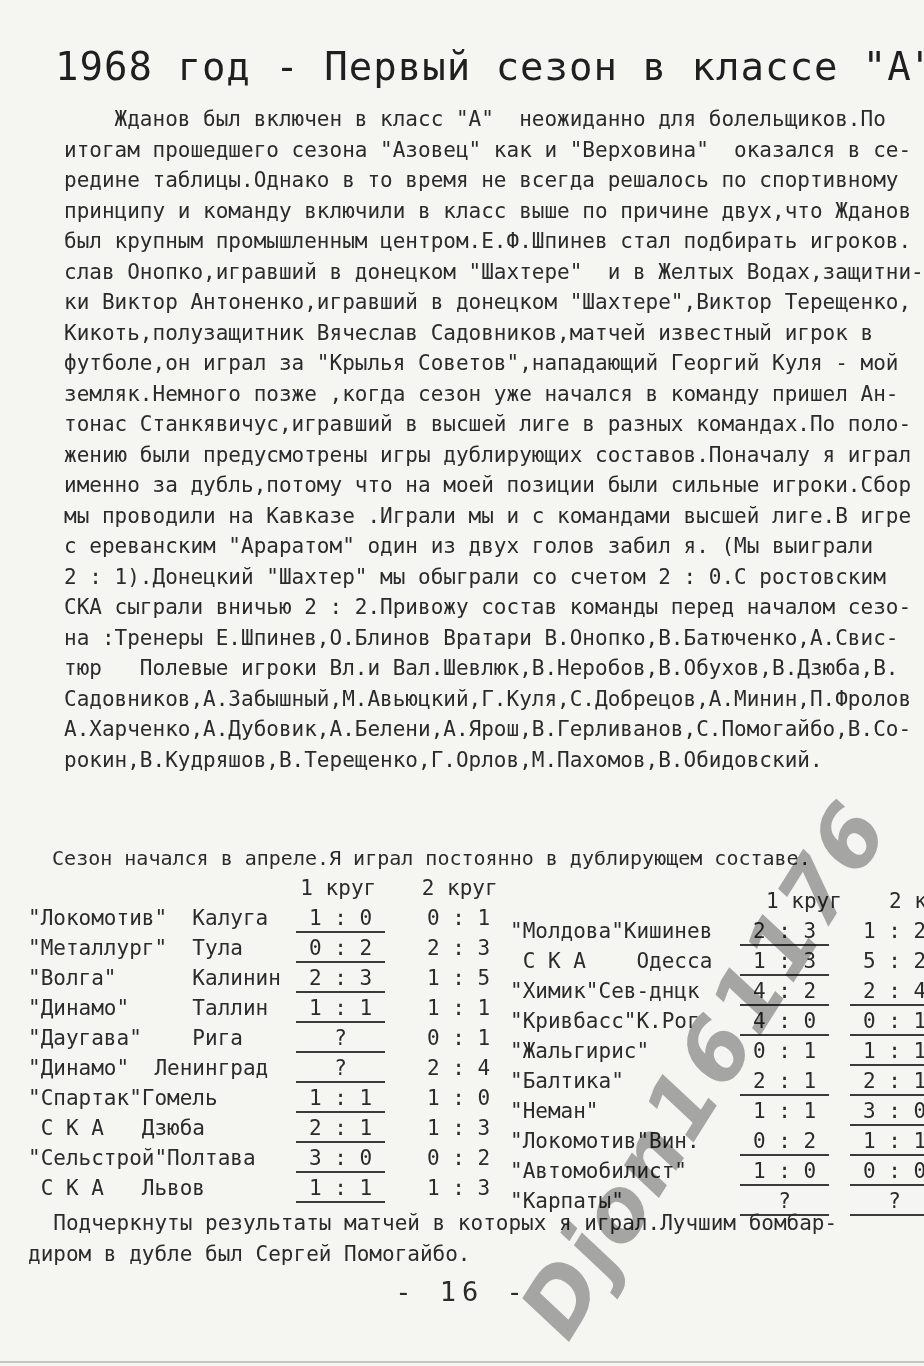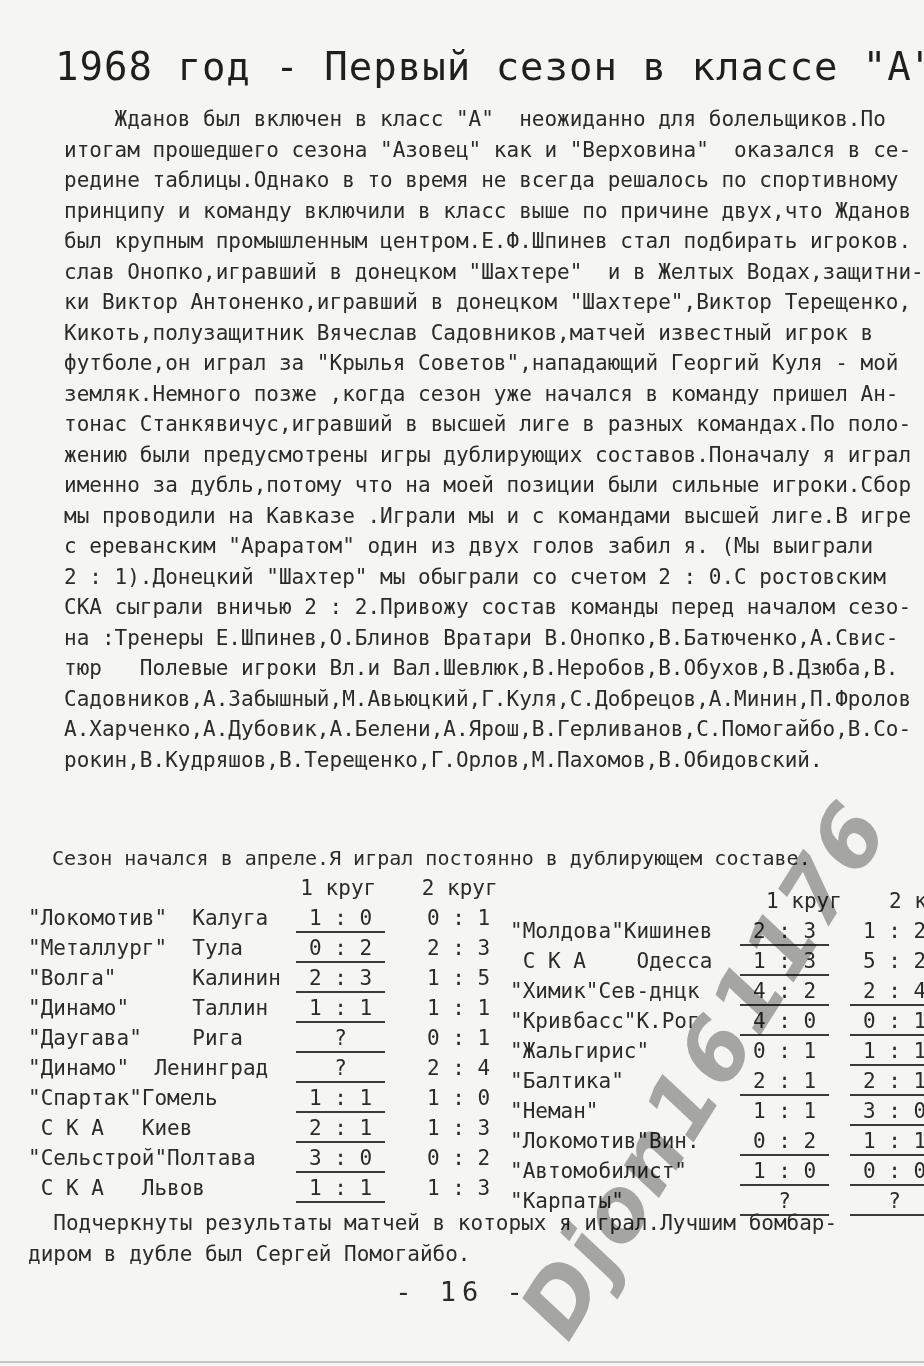--- a/index.html
+++ b/index.html
@@ -124,21 +124,21 @@
     <span class="name">"Динамо"  Ленинград</span>
     <span class="cell-s1"><span class="score u">  ?  </span></span>
     <span class="cell-s2"><span class="score">2 : 4</span></span>
   </div>
           <div class="row">
     <span class="name">"Спартак"Гомель</span>
     <span class="cell-s1"><span class="score u">1 : 1</span></span>
     <span class="cell-s2"><span class="score">1 : 0</span></span>
   </div>
           <div class="row">
-    <span class="name"> С К А   Киев</span>
+    <span class="name"> С К А   Дзюба</span>
     <span class="cell-s1"><span class="score u">2 : 1</span></span>
     <span class="cell-s2"><span class="score">1 : 3</span></span>
   </div>
           <div class="row">
     <span class="name">"Сельстрой"Полтава</span>
     <span class="cell-s1"><span class="score u">3 : 0</span></span>
     <span class="cell-s2"><span class="score">0 : 2</span></span>
   </div>
           <div class="row">
     <span class="name"> С К А   Львов</span>

